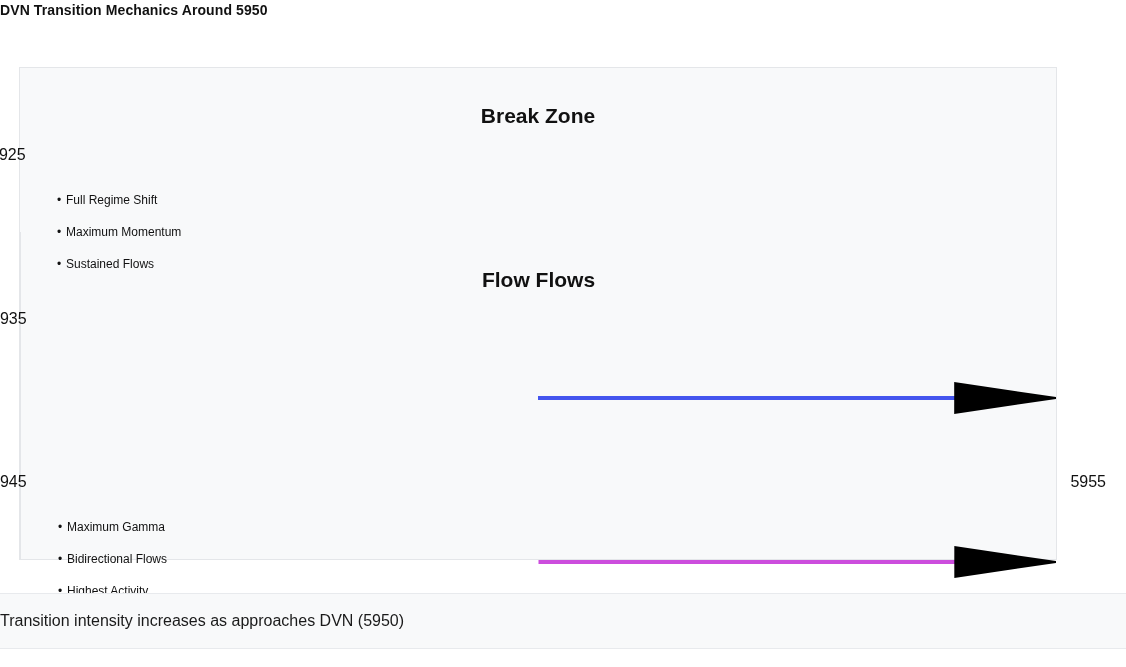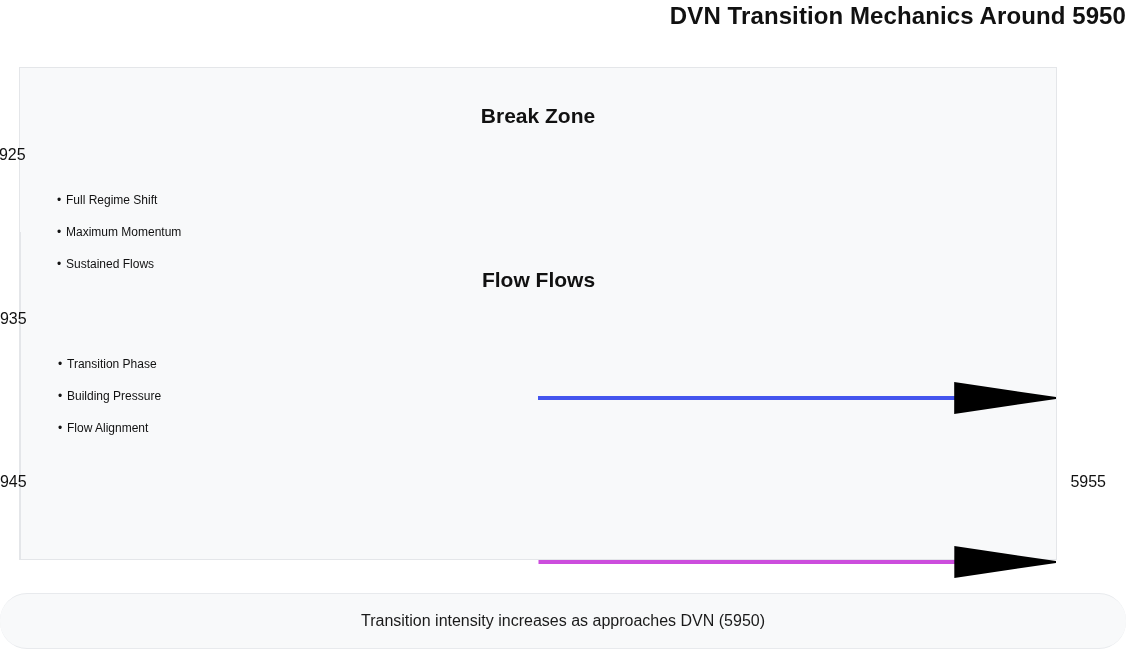--- a/index.html
+++ b/index.html
@@ -16,22 +16,22 @@
     overflow: hidden;
     position: relative;
   }
 
   
   #chart-title {
     position: absolute;
     left: 0;
     top: 2px;
     width: 1126px;
-    text-align: right;
-    font-size: 24px;
+    text-align: left;
+    font-size: 14px;
     font-weight: bold;
     color: #111111;
     letter-spacing: 0.1px;
   }
 
   
   #zone-panel {
     position: absolute;
     left: 19px;
     top: 67px;
@@ -119,22 +119,21 @@
     left: 0px;
     top: 593px;
     width: 1126px;
     height: 56px;
     box-sizing: border-box;
     background: #f8f9fa;
     border-top: 1px solid #e8eaed;
     border-bottom: 1px solid #e8eaed;
     display: flex;
     align-items: center;
-    justify-content: center;
-    border-radius: 27px;
+    justify-content: flex-start;
   }
   #caption-text {
     font-size: 16px;
     color: #1a1a1a;
   }
 </style>
 </head>
 <body>
 
 <div id="chart-title">DVN Transition Mechanics Around 5950</div>
@@ -153,36 +152,36 @@
       <svg viewBox="0 0 346 120" preserveAspectRatio="none" aria-hidden="true">
         <line x1="173" y1="42" x2="322" y2="42" stroke="#4455ee" stroke-width="4"></line>
         <polygon points="312,26 348,42 312,58" fill="#000000"></polygon>
       </svg>
     </div>
   </div>
 
   <div class="zone-column">
     <div class="zone-heading">Flow Flows</div>
     <div class="zone-tick">5935</div>
-    <ul class="zone-bullets">
-      <li><span class="bullet-dot">•</span><span>Transition Phase</span></li>
-      <li><span class="bullet-dot">•</span><span>Building Pressure</span></li>
-      <li><span class="bullet-dot">•</span><span>Flow Alignment</span></li>
-    </ul>
     <div class="zone-arrow">
       <svg viewBox="0 0 346 120" preserveAspectRatio="none" aria-hidden="true">
         <line x1="173" y1="42" x2="322" y2="42" stroke="#cc4ddd" stroke-width="4"></line>
         <polygon points="312,26 348,42 312,58" fill="#000000"></polygon>
       </svg>
     </div>
   </div>
 
   <div class="zone-column">
     <div class="zone-tick">5945</div>
     <div class="zone-tick tick-end">5955</div>
+    <ul class="zone-bullets">
+      <li><span class="bullet-dot">•</span><span>Maximum Gamma</span></li>
+      <li><span class="bullet-dot">•</span><span>Bidirectional Flows</span></li>
+      <li><span class="bullet-dot">•</span><span>Highest Activity</span></li>
+    </ul>
     <div class="zone-arrow">
       <svg viewBox="0 0 346 120" preserveAspectRatio="none" aria-hidden="true">
         <line x1="173" y1="0" x2="173" y2="70" stroke="#2e8b3a" stroke-width="4"></line>
         <polygon points="157,58 189,58 173,98" fill="#000000"></polygon>
       </svg>
     </div>
   </div>
 
 </div>
 

